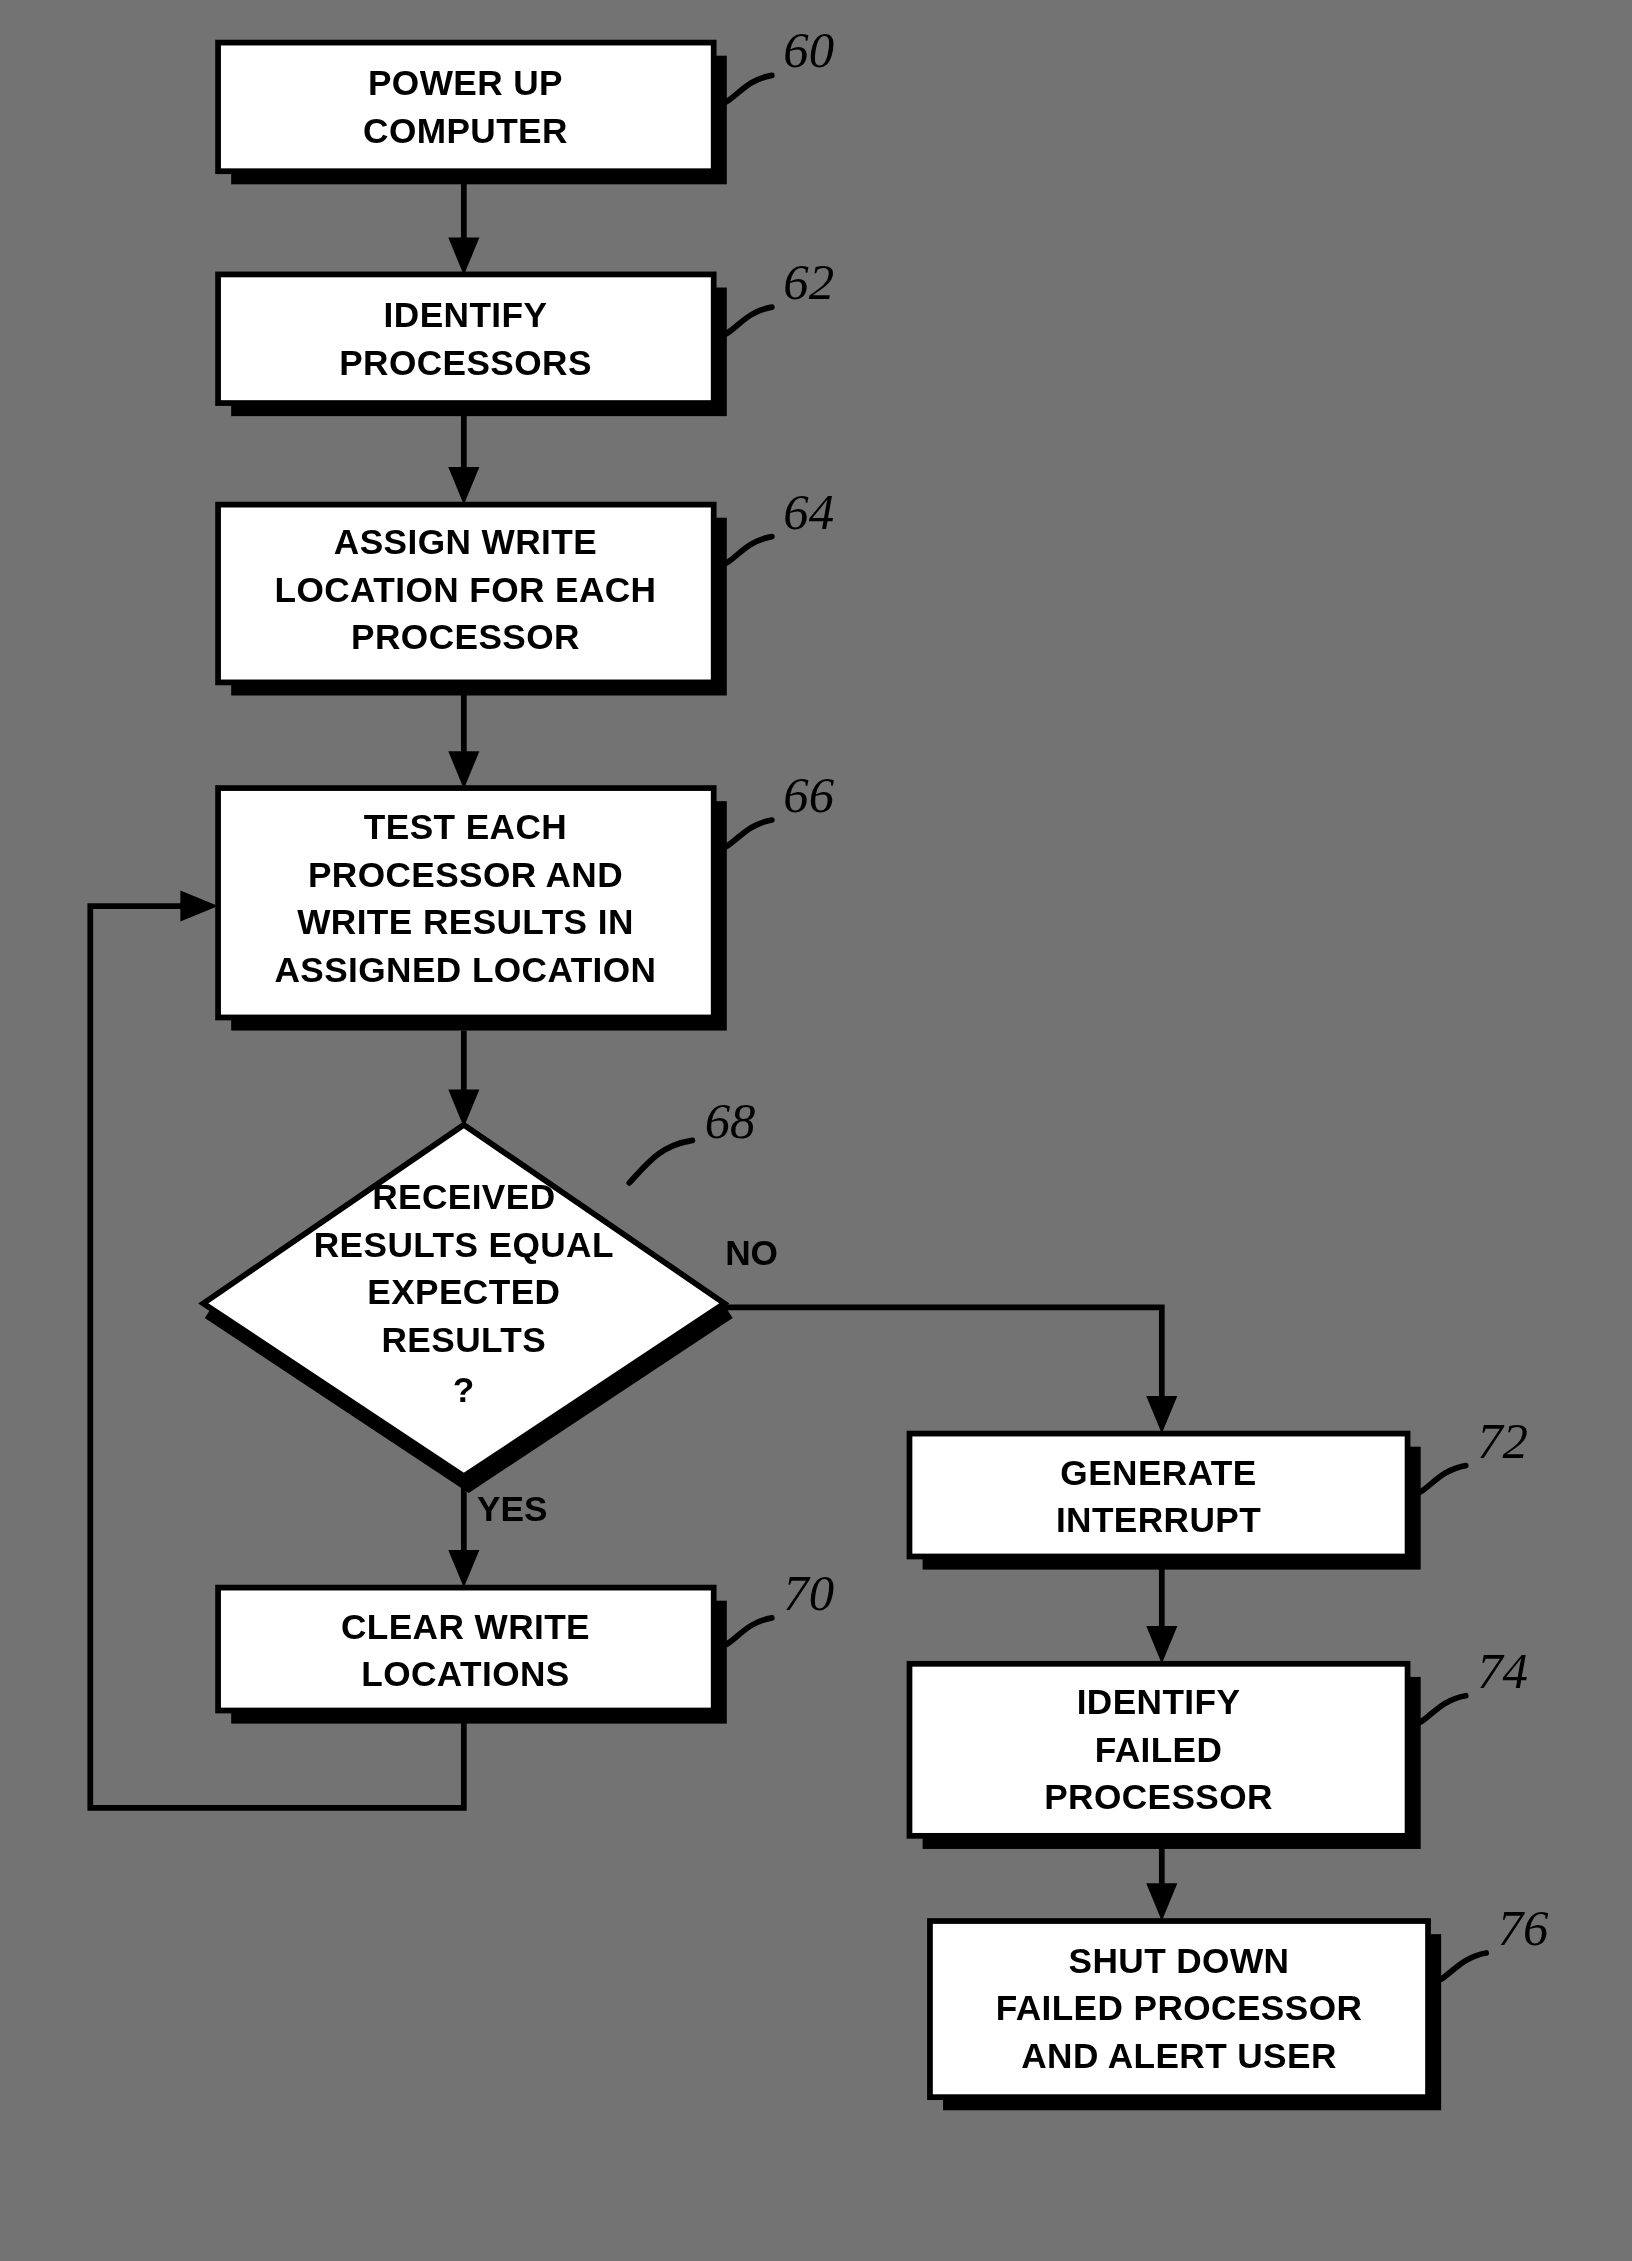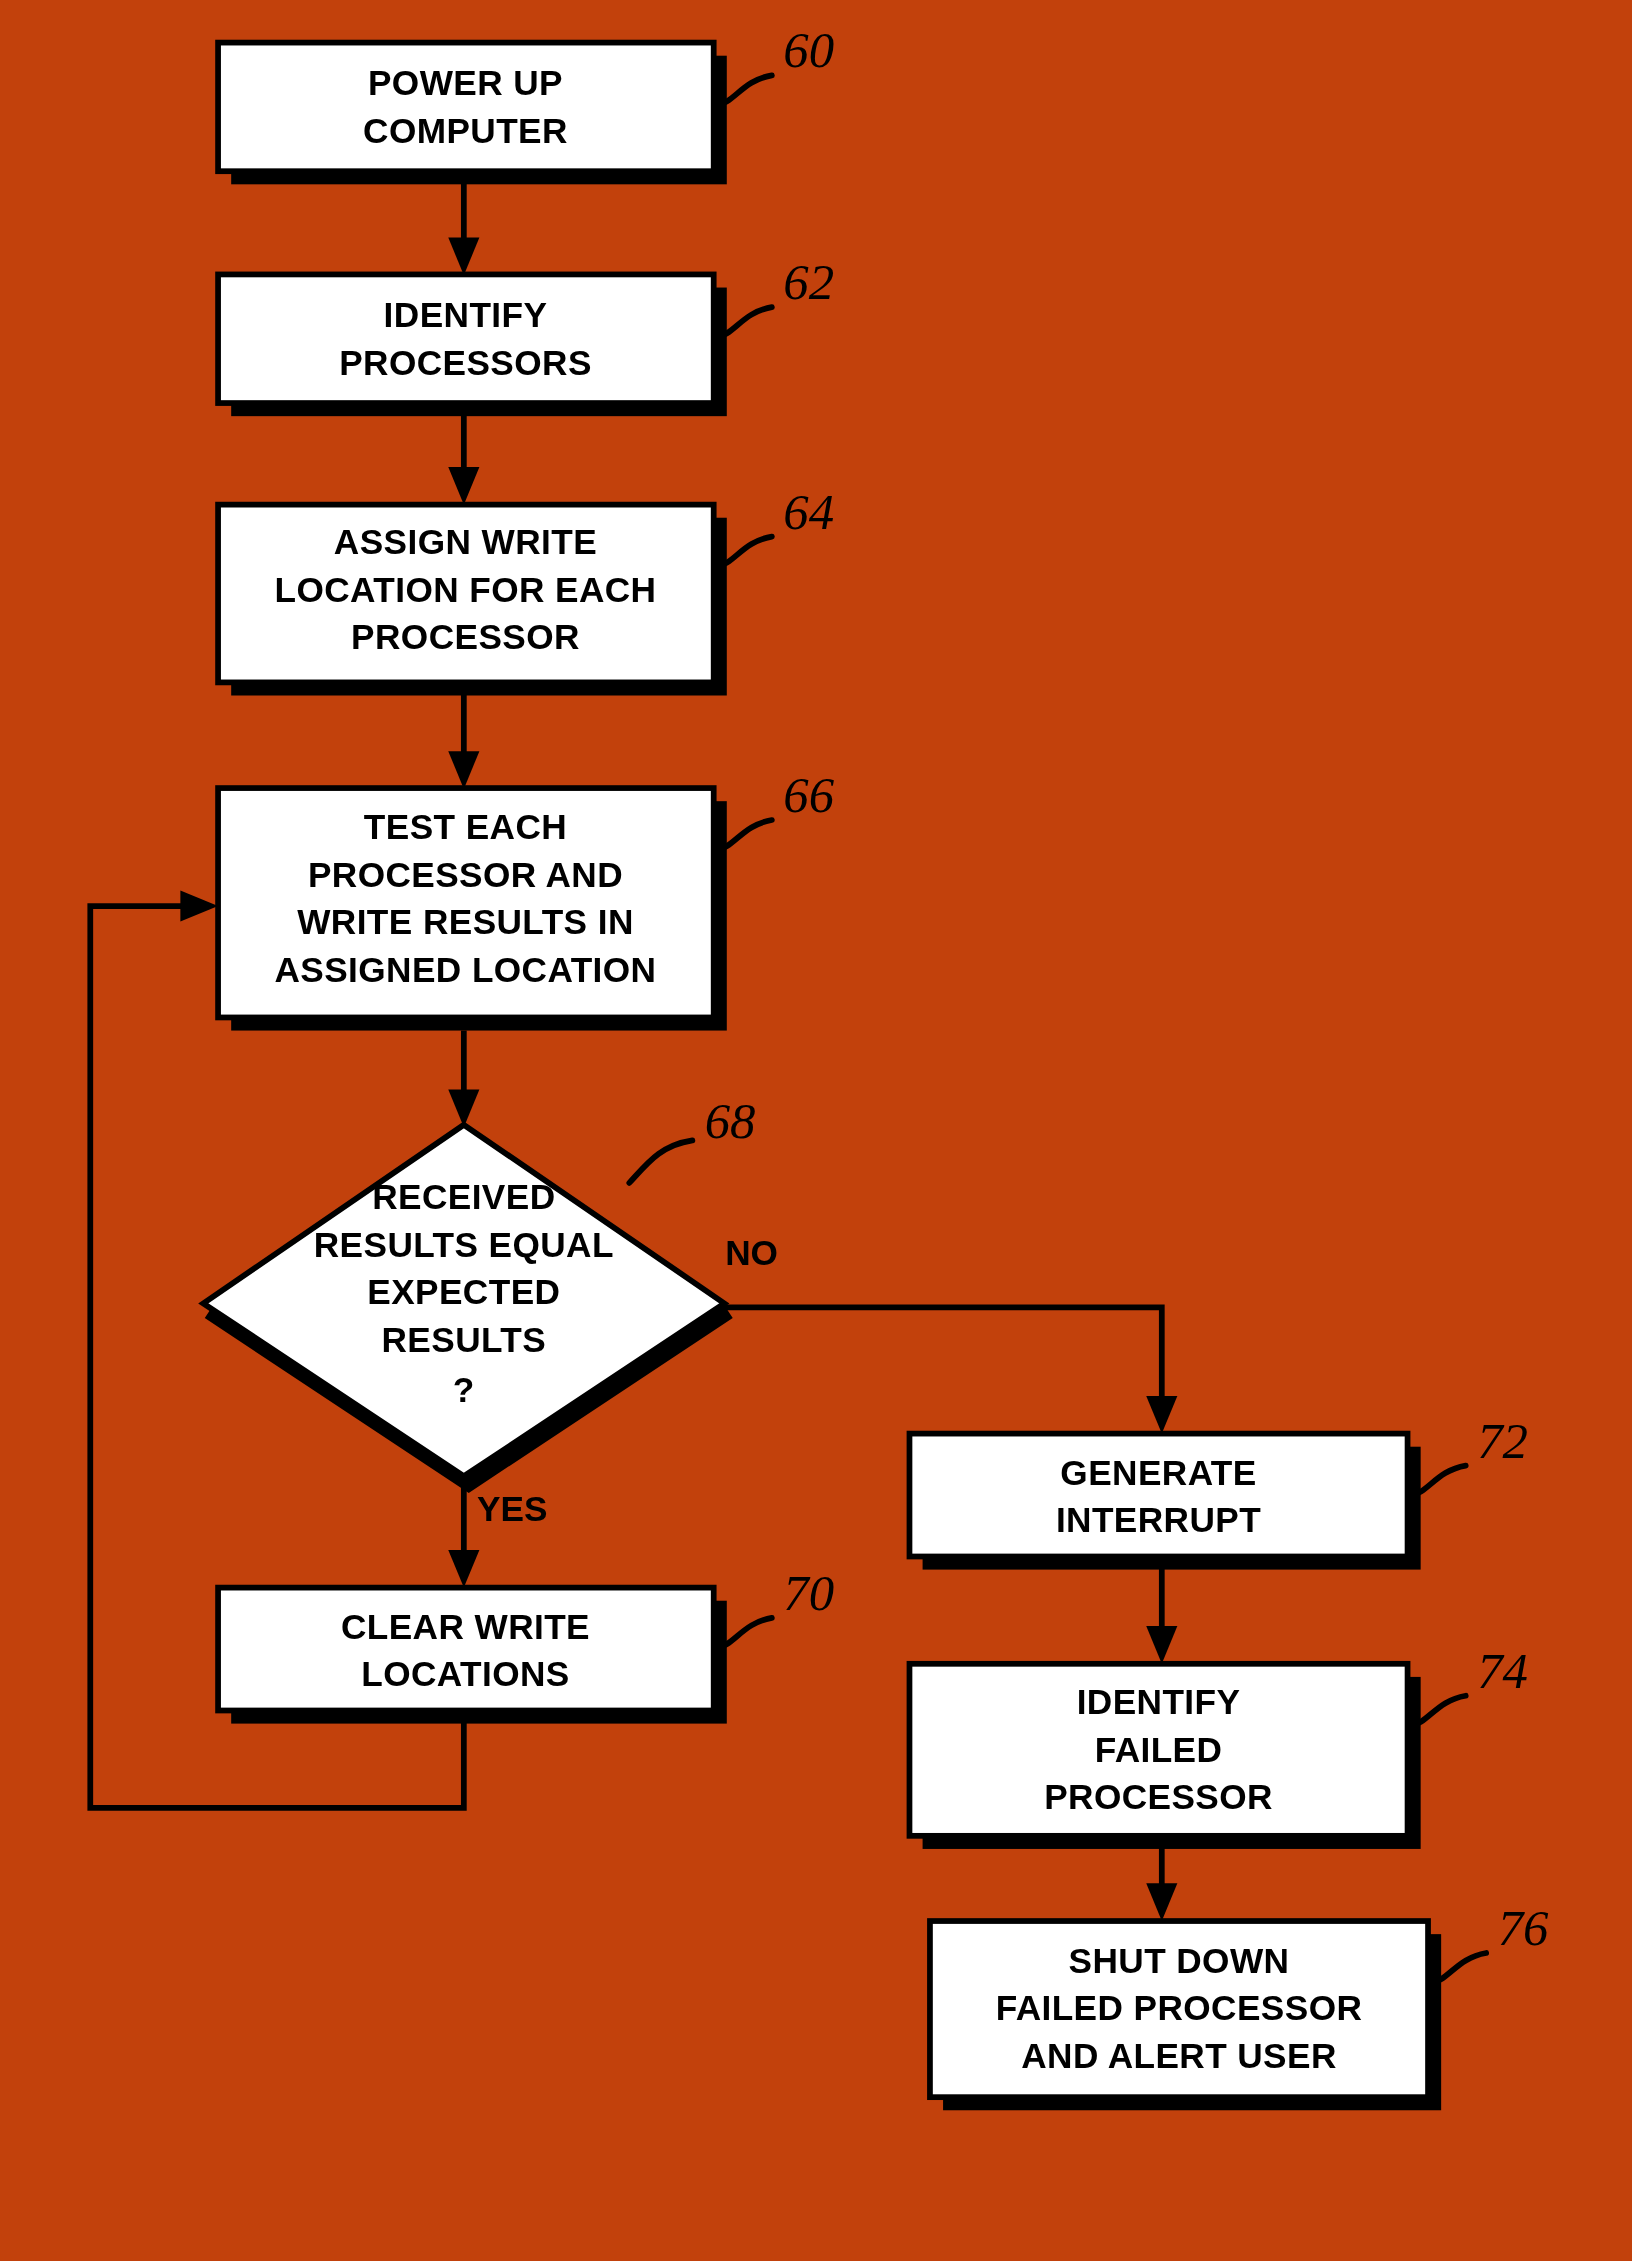--- a/index.html
+++ b/index.html
@@ -11,21 +11,21 @@
   body {
     width: 1633px;
     height: 2261px;
     font-family: "Liberation Sans", sans-serif;
     overflow: hidden;
   }
   #flow-root {
     position: relative;
     width: 1633px;
     height: 2261px;
-    background: #c2410c;
+    background: #737373;
   }
   svg.flow-canvas {
     position: absolute;
     top: 0;
     left: 0;
     width: 1633px;
     height: 2261px;
     display: block;
   }
   .node-text {

